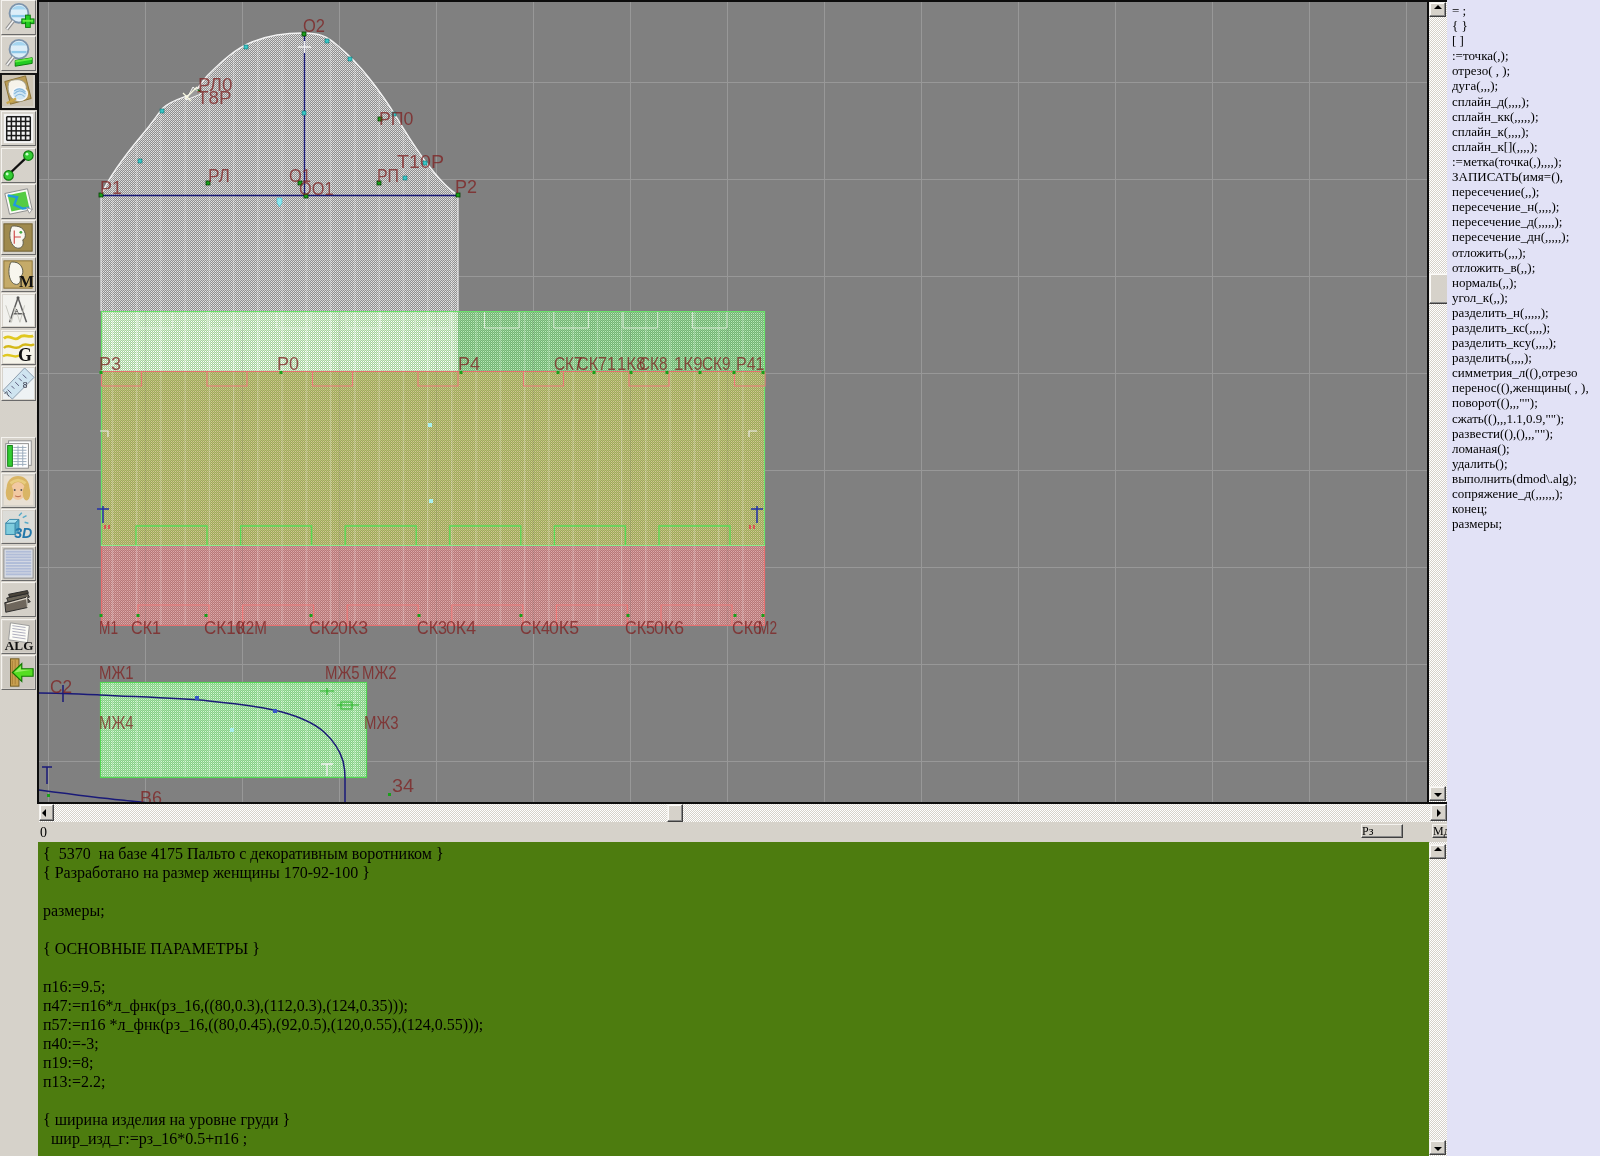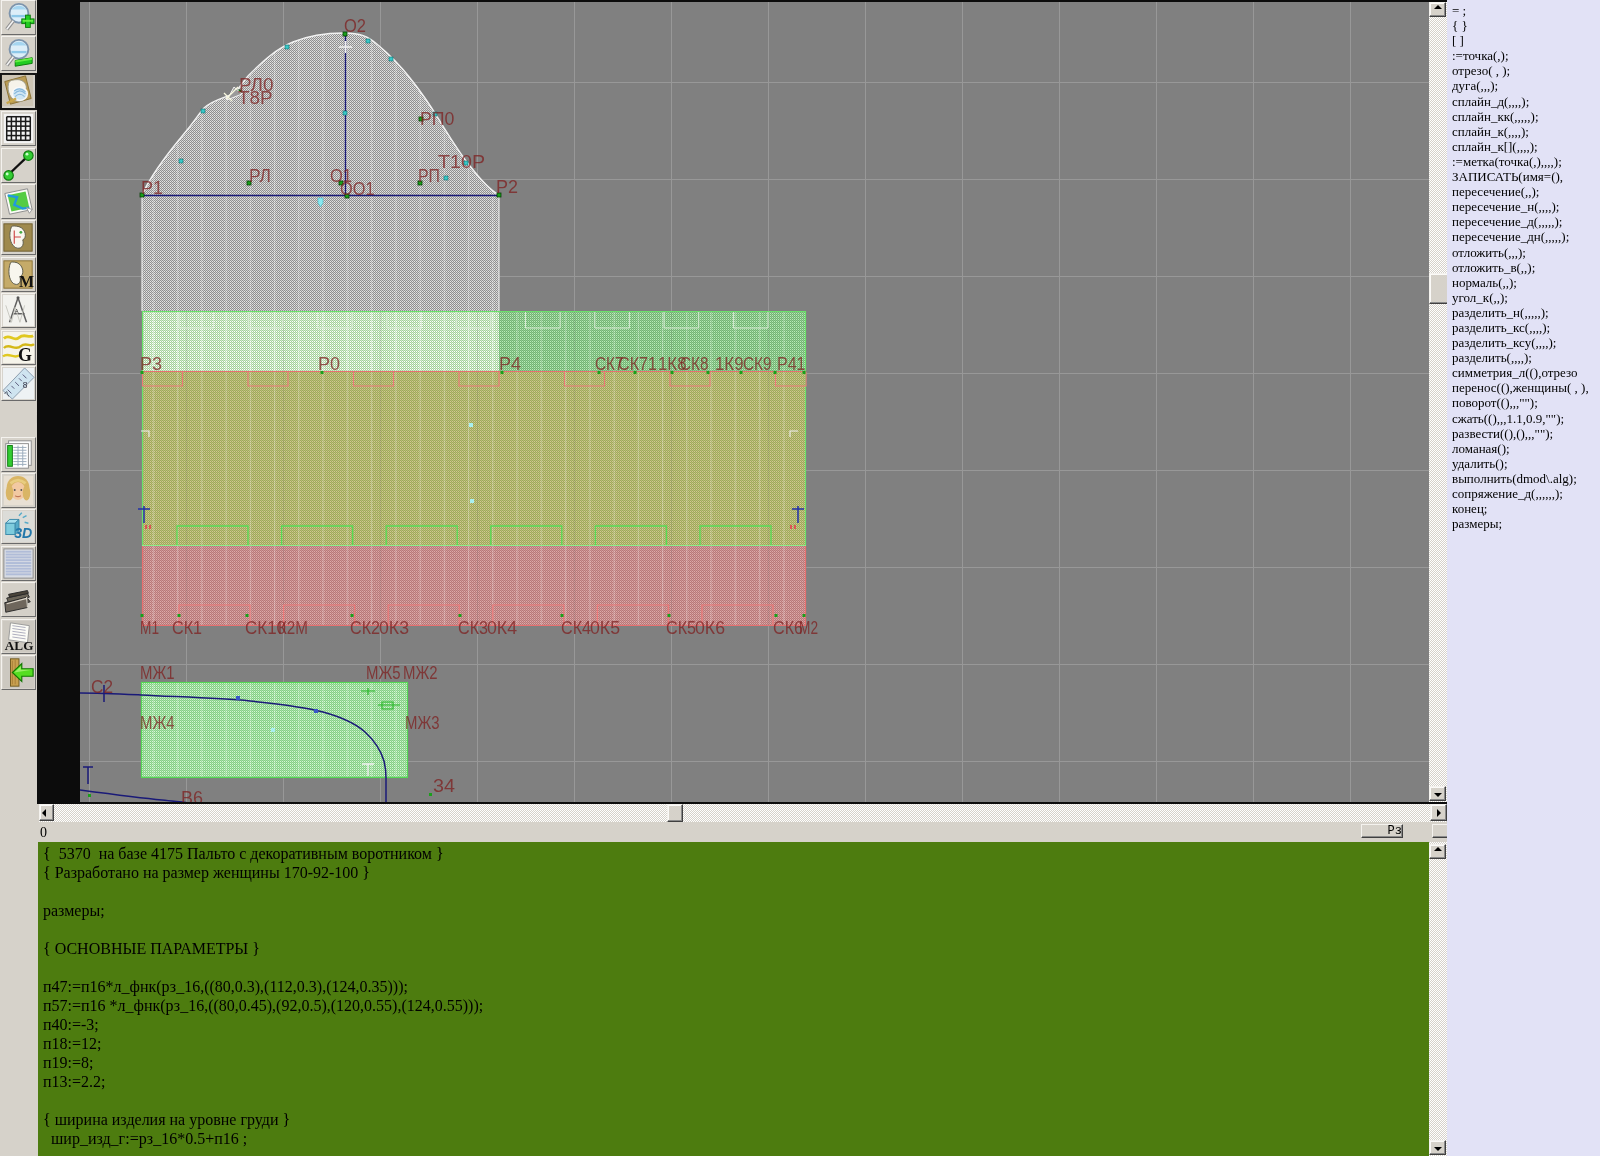--- a/index.html
+++ b/index.html
@@ -4,36 +4,36 @@
  background:#d6d2ca;font-family:"Liberation Sans",sans-serif;}
 #toolbar{position:absolute;left:0;top:0;width:38px;height:1156px;background:#d6d2ca;}
 .tbtn{position:relative;width:33px;height:33px;margin:0 0 1.4px 1px;background:#d6d2ca;
  border:1px solid;border-color:#f4f2ee #6a6a6a #6a6a6a #f4f2ee;}
 .tbtn svg{display:block}
 .tbtn.pressed{border:2px solid #141414;width:33px;height:33px;margin-left:0;}
 .tbtn.pressed svg{margin:-1px 0 0 -1px}
 .tlab{width:35px;height:33px;margin-bottom:1.4px;font-weight:bold;font-size:14px;
  color:#111;line-height:33px;padding-left:36px;}
 #cborder{position:absolute;left:37px;top:0;width:1410px;height:804px;background:#0c0c0c;}
-#canvas{position:absolute;left:39px;top:2px;width:1388px;height:800px;background:#f0abfc;overflow:hidden;margin-left:41px;}
+#canvas{position:absolute;left:39px;top:2px;width:1388px;height:800px;background:#f0abfc;overflow:hidden;}
 #canvas svg{position:absolute;left:0;top:-1px;}
 .sb{position:absolute;background:#d6d2ca;
  background-image:conic-gradient(#ffffff 25%,#d6d2ca 0 50%,#ffffff 0 75%,#d6d2ca 0);
  background-size:2px 2px;}
 .sbtn{position:absolute;width:15px;height:13px;background:#d6d2ca;
  border:1px solid;border-color:#f4f2ee #404040 #404040 #f4f2ee;
  box-shadow:inset -1px -1px 0 #8a8a8a, inset 1px 1px 0 #fbfaf8;}
 .arr{position:absolute;width:0;height:0;border:4px solid transparent;}
 .thumb{position:absolute;background:#d6d2ca;border:1px solid;
  border-color:#f4f2ee #404040 #404040 #f4f2ee;
  box-shadow:inset -1px -1px 0 #8a8a8a, inset 1px 1px 0 #fbfaf8;}
 #status{position:absolute;left:37px;top:822px;width:1410px;height:20px;background:#d6d2ca;
  font-family:"Liberation Serif",serif;font-size:14px;color:#000;}
-.mbtn{position:absolute;top:2px;width:40px;height:12px;background:#d6d2ca;text-align:right;
- font-family:Liberation Mono, monospace;font-size:12px;line-height:12px;
+.mbtn{position:absolute;top:2px;width:40px;height:12px;background:#d6d2ca;text-align:left;
+ font-family:Liberation Serif, serif;font-size:12px;line-height:12px;
  border:1px solid;border-color:#f4f2ee #404040 #404040 #f4f2ee;
  box-shadow:inset -1px -1px 0 #8a8a8a;}
 #btext{position:absolute;left:38px;top:842px;width:1391px;height:314px;background:#4d7c0f;
  font-family:"Liberation Serif",serif;font-size:16px;line-height:19px;color:#000;
  padding:2px 0 0 5px;box-sizing:border-box;overflow:hidden;}
 #rpanel{position:absolute;left:1447px;top:0;width:153px;height:1156px;background:#e2e2f6;overflow:hidden;}
 #rtext{position:absolute;left:5px;top:3px;font-family:"Liberation Serif",serif;font-size:13px;
  line-height:15.1px;color:#000;white-space:nowrap;}
 </style></head><body>
 <div id="toolbar">
@@ -424,24 +424,24 @@
 <div class="mbtn" style="left:1361px;top:824px;">Рз</div>
 <div class="mbtn" style="left:1432px;top:824px;">Мд</div>
 <div id="btext">
     <div>{&nbsp; 5370&nbsp; на базе 4175 Пальто с декоративным воротником }</div>
     <div>{ Разработано на размер женщины 170-92-100 }</div>
     <div>&nbsp;</div>
     <div>размеры;</div>
     <div>&nbsp;</div>
     <div>{ ОСНОВНЫЕ ПАРАМЕТРЫ }</div>
     <div>&nbsp;</div>
+    <div>п16:=9.5;</div>
     <div>п47:=п16*л_фнк(рз_16,((80,0.3),(112,0.3),(124,0.35)));</div>
     <div>п57:=п16 *л_фнк(рз_16,((80,0.45),(92,0.5),(120,0.55),(124,0.55)));</div>
     <div>п40:=-3;</div>
-    <div>п18:=12;</div>
     <div>п19:=8;</div>
     <div>п13:=2.2;</div>
     <div>&nbsp;</div>
     <div>{ ширина изделия на уровне груди }</div>
     <div>&nbsp;&nbsp;шир_изд_г:=рз_16*0.5+п16 ;</div>
   </div>
 
 <div class="sb" style="left:1429px;top:842px;width:18px;height:314px;"></div>
 <div class="sbtn" style="left:1429px;top:844px;">
     <span class="arr" style="left:4px;top:2px;border-bottom-color:#000;border-top:0;"></span>

